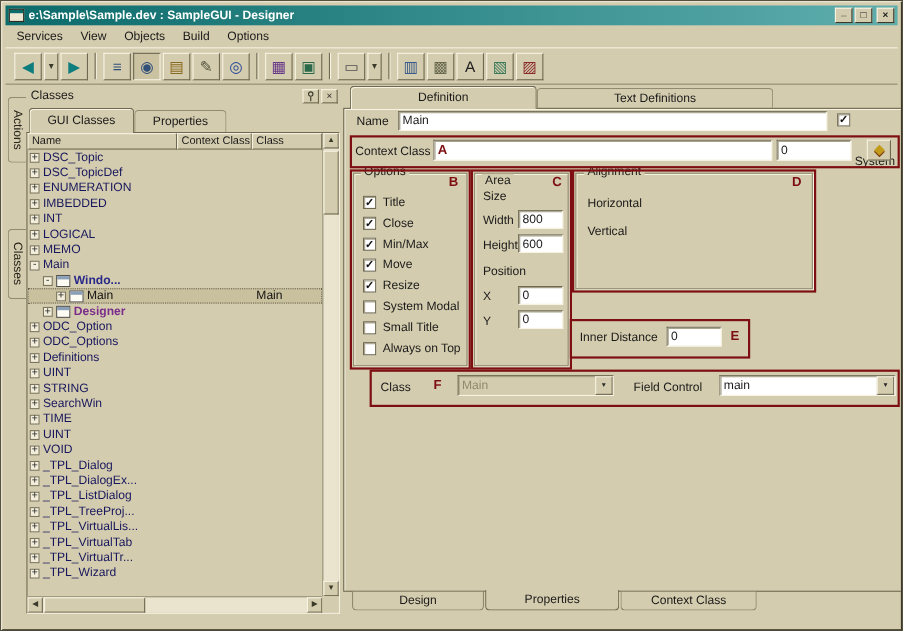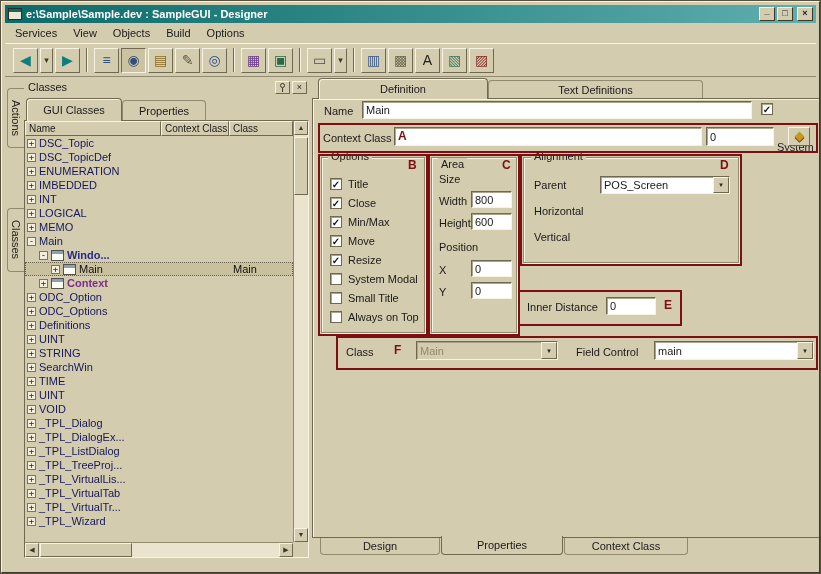--- a/index.html
+++ b/index.html
@@ -284,21 +284,21 @@
             <span class="indent" style="width: 26px;"></span>
             <span class="expander">+</span>
             <span class="form-icon"></span>
             <span class="tree-label" style="color: rgb(16, 16, 16);">Main</span>
             <span class="tree-class">Main</span>
           </div>
           <div class="tree-row">
             <span class="indent" style="width: 14px;"></span>
             <span class="expander">+</span>
             <span class="form-icon"></span>
-            <span class="tree-label bold" style="color: rgb(123, 45, 139);">Context</span>
+            <span class="tree-label bold" style="color: rgb(123, 45, 139);">Designer</span>
           </div>
           <div class="tree-row">
             <span class="indent" style="width: 2px;"></span>
             <span class="expander">+</span>
             <span class="tree-label">ODC_Option</span>
           </div>
           <div class="tree-row">
             <span class="indent" style="width: 2px;"></span>
             <span class="expander">+</span>
             <span class="tree-label">ODC_Options</span>
@@ -479,27 +479,20 @@
     <div class="input" style="left:159px;top:182px;width:41px;height:17px;">0</div>
     <div class="lbl" style="left:127px;top:208px;">Y</div>
     <div class="input" style="left:159px;top:204px;width:41px;height:17px;">0</div>
     <div class="ann" style="left:116px;top:76px;width:92px;height:182px;"></div>
     <div class="ann-letter" style="left:190px;top:80px;">C</div>
 
     <div class="group" style="left:211px;top:79px;width:216px;height:106px;"></div>
     <div class="group-caption" style="left:219px;top:72px;">Alignment</div>
     <div id="alignment-rows">
 
-        <div class="align-row">
-          <span class="align-label">Parent</span>
-          <span class="combo align-combo">
-            <span class="val">POS_Screen</span>
-            <span class="cbtn">▼</span>
-          </span>
-        </div>
 
         <div class="align-row">
           <span class="align-label">Horizontal</span>
         </div>
 
         <div class="align-row">
           <span class="align-label">Vertical</span>
         </div>
       </div>
     <div class="ann" style="left:208px;top:76px;width:222px;height:112px;"></div>

